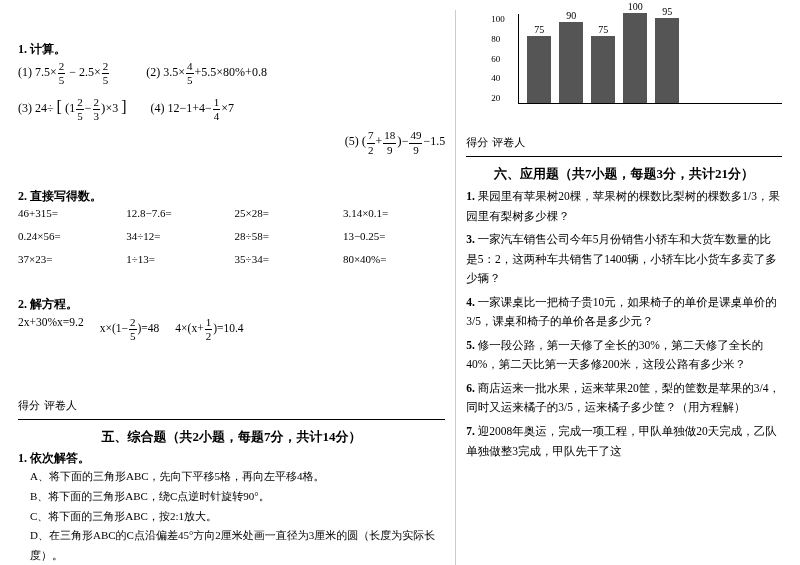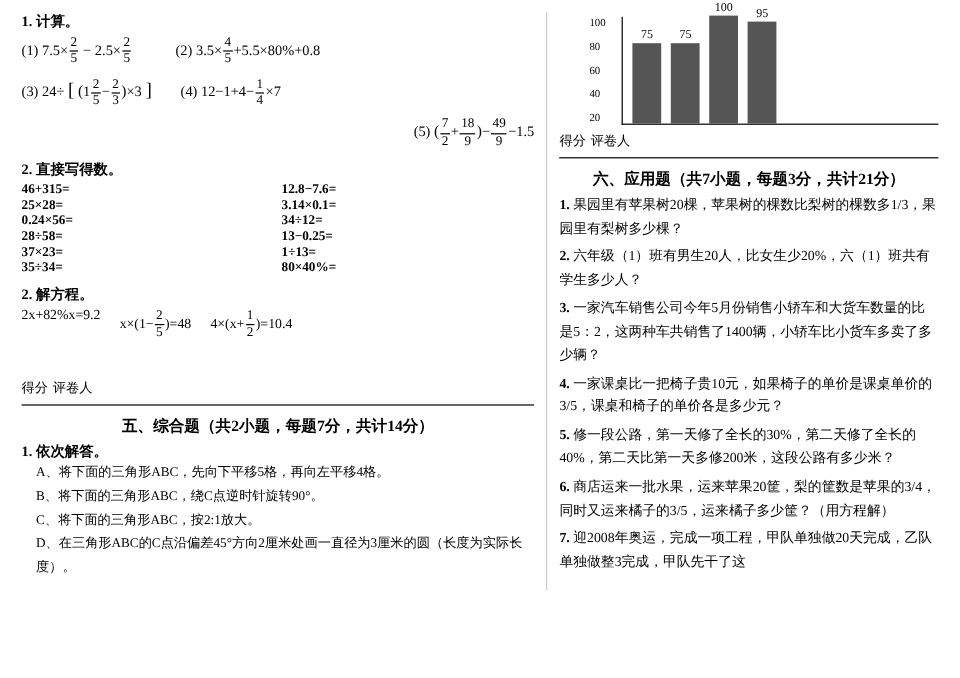--- a/index.html
+++ b/index.html
@@ -31,20 +31,21 @@
     .section-header {
       text-align: center;
       font-weight: bold;
       font-size: 13px;
       margin: 6px 0 4px 0;
       border-top: 1px solid #000;
       padding-top: 8px;
     }
     .question-block {
       margin-bottom: 8px;
+      margin-top: 31px;
     }
     .question-label {
       font-weight: bold;
       font-size: 12px;
     }
     .math-line {
       margin: 2px 0;
       line-height: 1.7;
       font-size: 12px;
     }
@@ -102,23 +103,22 @@
     .reviewer-line {
       display: flex;
       gap: 4px;
       font-size: 11px;
       margin: 3px 0;
     }
     .vertical-calc {
       font-size: 11px;
       margin: 2px 0;
       display: grid;
-      grid-template-columns: repeat(2, 1fr);
-      gap: 1px 6px;
-      font-weight: bold;
+      grid-template-columns: repeat(4, 1fr);
+      gap: 11px 6px;
     }
   </style>
 </head>
 <body>
 
 <div class="page">
   <div class="two-col">
 
     <div class="col-left">
 
@@ -189,21 +189,21 @@
           <span>37×23=</span>
           <span>1÷13=</span>
           <span>35÷34=</span>
           <span>80×40%=</span>
         </div>
       </div>
 
       <div class="question-block">
         <span class="question-label">2. 解方程。</span>
         <div style="display:flex; gap:16px; margin-top:3px;">
-          <div style="font-size:11.5px;">2x+82%x=9.2</div>
+          <div style="font-size:11.5px;">2x+30%x=9.2</div>
           <div style="font-size:11.5px;">x×(1−<span class="fraction">
                 <span class="num">2</span>
                 <span class="den">5</span>
               </span>)=48</div>
           <div style="font-size:11.5px;">4×(x+<span class="fraction">
                 <span class="num">1</span>
                 <span class="den">2</span>
               </span>)=10.4</div>
         </div>
         <div style="height: 24px;"></div>
@@ -242,20 +242,24 @@
               <span>60</span>
               <span>40</span>
               <span>20</span>
             </div>
 
             <div class="bar-wrap">
               <span class="bar-val">75</span>
               <div class="bar" style="height:67px;"></div>
             </div>
 
+            <div class="bar-wrap">
+              <span class="bar-val">90</span>
+              <div class="bar" style="height:81px;"></div>
+            </div>
 
             <div class="bar-wrap">
               <span class="bar-val">75</span>
               <div class="bar" style="height:67px;"></div>
             </div>
 
             <div class="bar-wrap">
               <span class="bar-val">100</span>
               <div class="bar" style="height:90px;"></div>
             </div>
@@ -276,24 +280,20 @@
         </div>
         <div class="section-header">六、应用题（共7小题，每题3分，共计21分）</div>
 
         <div style="margin-top:4px;">
 
           <div class="app-question">
             <span class="app-q-num">1.</span>
             果园里有苹果树20棵，苹果树的棵数比梨树的棵数多1/3，果园里有梨树多少棵？
           </div>
 
-          <div class="app-question">
-            <span class="app-q-num">2.</span>
-            六年级（1）班有男生20人，比女生少20%，六（1）班共有学生多少人？
-          </div>
 
           <div class="app-question">
             <span class="app-q-num">3.</span>
             一家汽车销售公司今年5月份销售小轿车和大货车数量的比是5：2，这两种车共销售了1400辆，小轿车比小货车多卖了多少辆？
           </div>
 
           <div class="app-question">
             <span class="app-q-num">4.</span>
             一家课桌比一把椅子贵10元，如果椅子的单价是课桌单价的3/5，课桌和椅子的单价各是多少元？
           </div>

